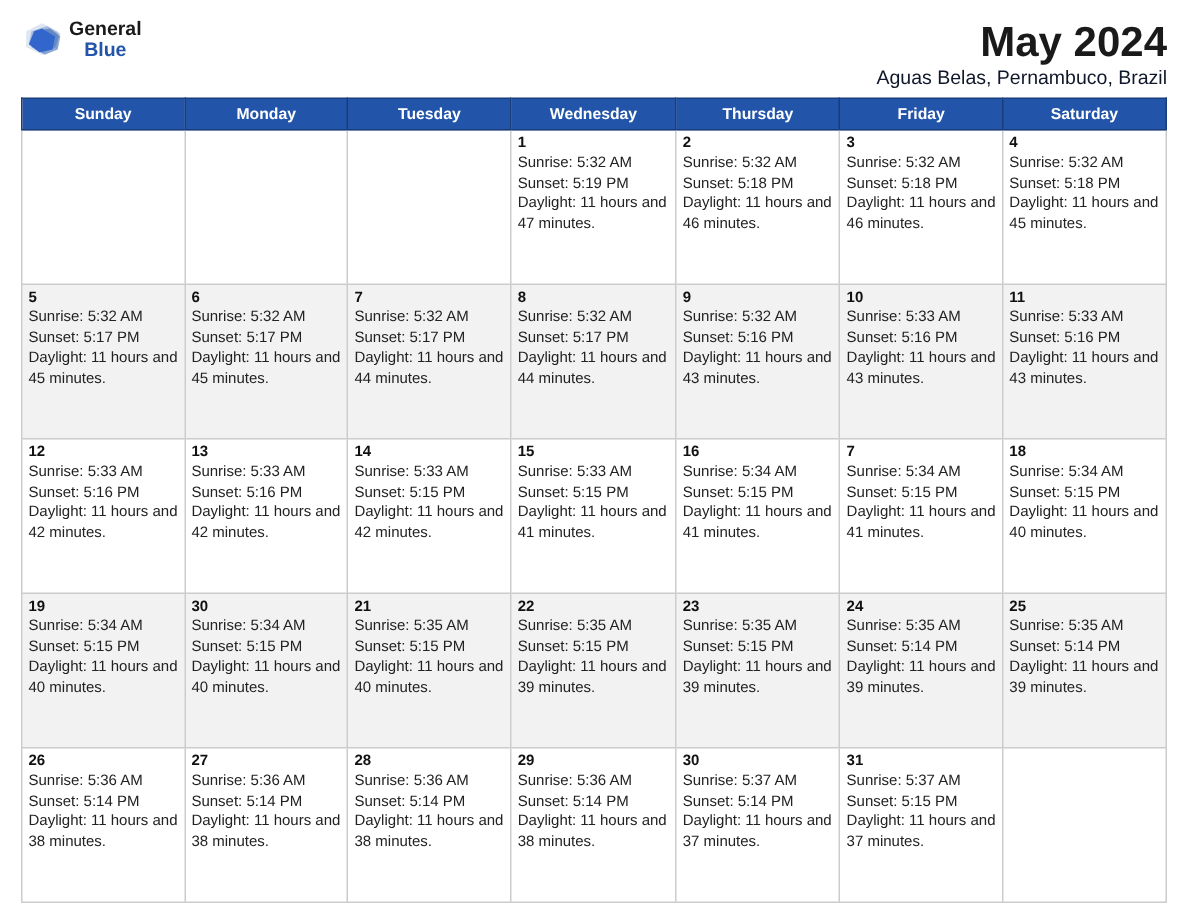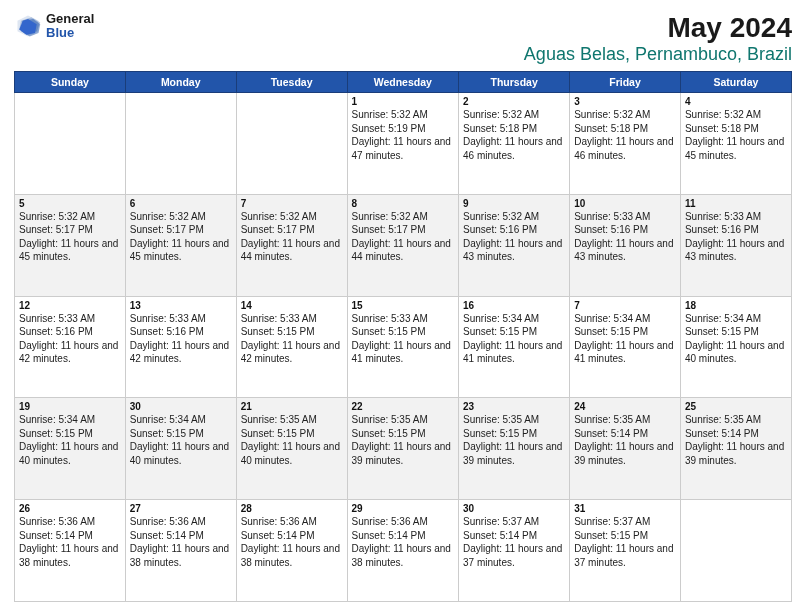--- a/index.html
+++ b/index.html
@@ -6,21 +6,21 @@
     body {
       width: 792px;
       height: 612px;
       font-family: Arial, sans-serif;
       background: #fff;
       overflow: hidden;
     }
     .page {
       width: 792px;
       height: 612px;
-      padding: 12px 0 10px 14px;
+      padding: 12px 14px 10px 14px;
       display: flex;
       flex-direction: column;
     }
     .header {
       display: flex;
       justify-content: space-between;
       align-items: flex-start;
       margin-bottom: 6px;
     }
     .logo {
@@ -29,36 +29,36 @@
       gap: 4px;
     }
     .logo-text {
       display: flex;
       flex-direction: column;
       font-size: 13px;
       font-weight: bold;
       line-height: 1.1;
     }
     .logo-general { color: #1a1a1a; }
-    .logo-blue { color: #2255aa; }
+    .logo-blue { color: #2255aa; text-align: center; }
     .logo-icon {
       width: 28px;
       height: 28px;
     }
     .title-block {
       text-align: right;
     }
     .main-title {
       font-size: 28px;
       font-weight: bold;
       color: #1a1a1a;
     }
     .subtitle {
-      font-size: 18px;
-      color: #0f766e;
+      font-size: 13px;
+      color: #0f172a;
     }
     .calendar-table {
       width: 100%;
       border-collapse: collapse;
       flex: 1;
       font-size: 9.5px;
     }
     .calendar-table thead tr th {
       background: #2255aa;
       color: #fff;

